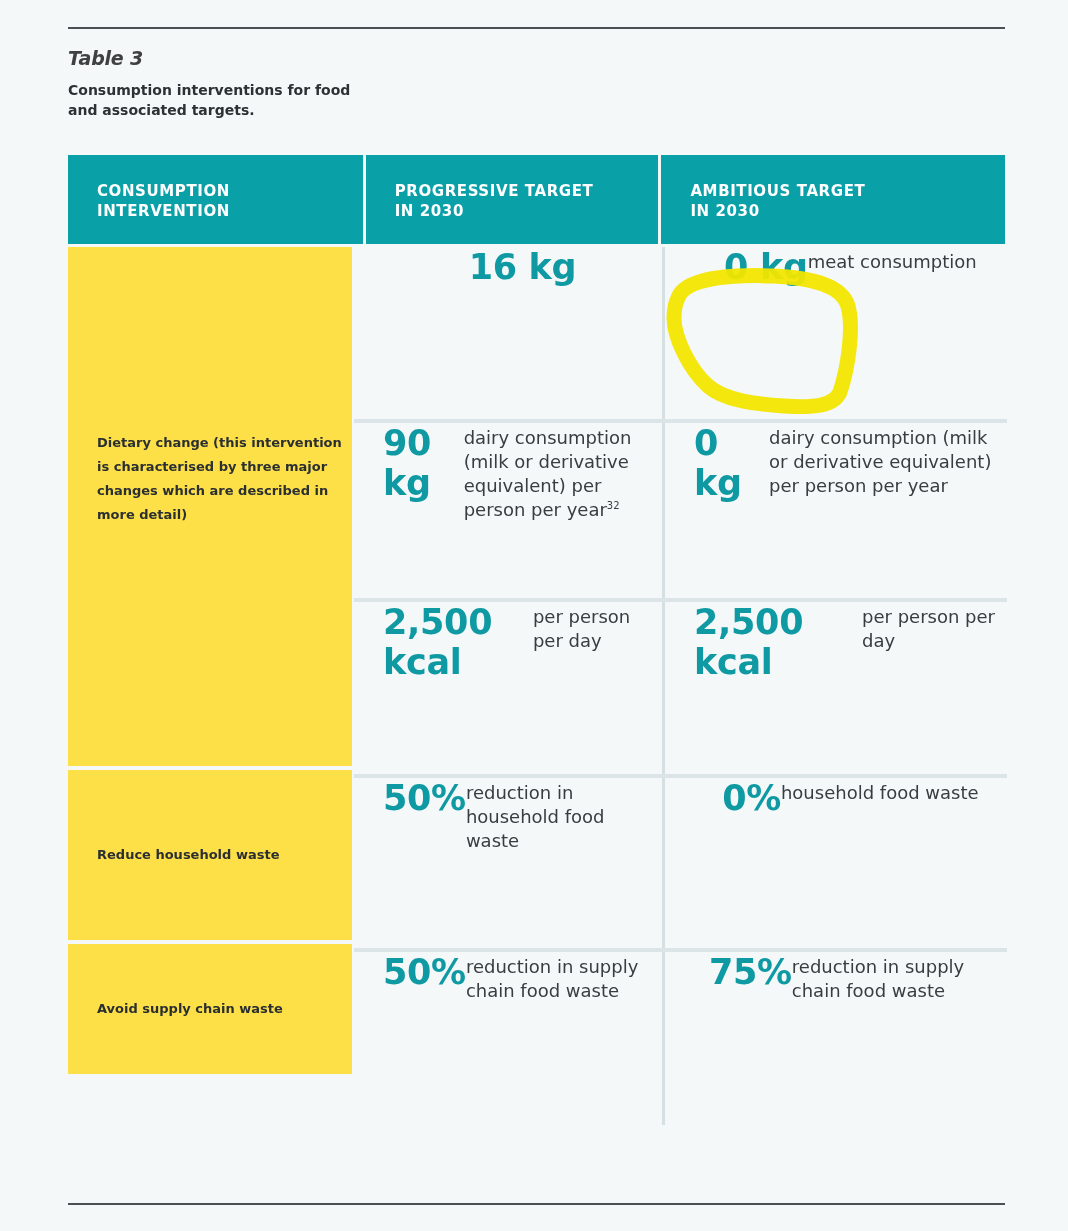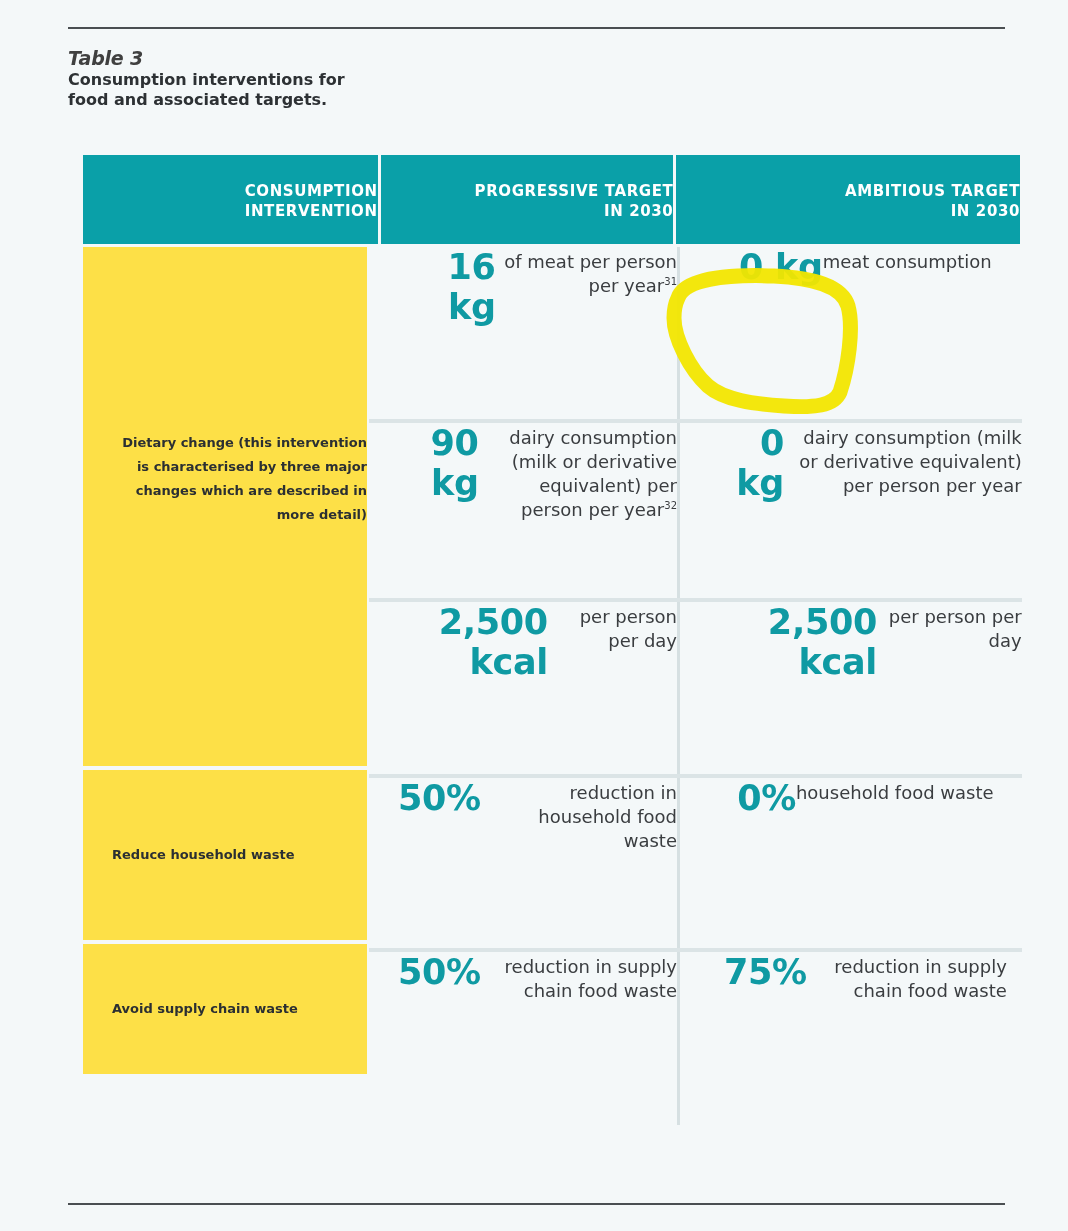--- a/index.html
+++ b/index.html
@@ -17,26 +17,26 @@
     }
     .rule.top { top: 27px; }
     .rule.bottom { top: 1203px; }
 
     .caption { position: absolute; left: 68px; top: 47px; }
     .caption .label {
       font-style: italic; font-weight: bold; font-size: 19px;
       color: #404040; letter-spacing: -0.2px;
     }
     .caption .desc {
-      margin-top: 1px; font-weight: bold; font-size: 16px; line-height: 20px;
+      margin-top: 11px; font-weight: bold; font-size: 14px; line-height: 20px;
       color: #2d3134; width: 300px;
     }
 
     .table {
-      position: absolute; left: 83px; top: 155px; width: 937px; text-align: right;
+      position: absolute; left: 68px; top: 155px; width: 937px;
     }
     .hdr { display: flex; height: 89px; }
     .hdr .h {
       background: #0aa0a8; color: #ffffff;
       font-weight: bold; font-size: 15px; line-height: 20px; letter-spacing: 0.6px;
       padding: 26px 0 0 29px; box-sizing: border-box;
     }
     .hdr .h1 { width: 311px; margin-right: 3px; }
     .hdr .h2 { width: 309px; margin-right: 3px; }
     .hdr .h3 { width: 363px; }
@@ -121,21 +121,20 @@
       <div class="lcell supply">
         <span>Avoid supply chain waste</span>
       </div>
     </div>
 
     <div class="col-right">
 
       <div class="row r1">
         <div class="cell c2">
           <div class="big">16 kg</div>
-          <div class="small" style="width:200px;"><span>of meat per person per year</span><sup>31</sup></div>
         </div>
         <div class="cell c3" style="padding-top:0px;">
           <div class="big">0 kg</div>
           <div class="small">meat consumption</div>
         </div>
       </div>
 
       <div class="row r2">
         <div class="cell c2">
           <div class="big">90 kg</div>

